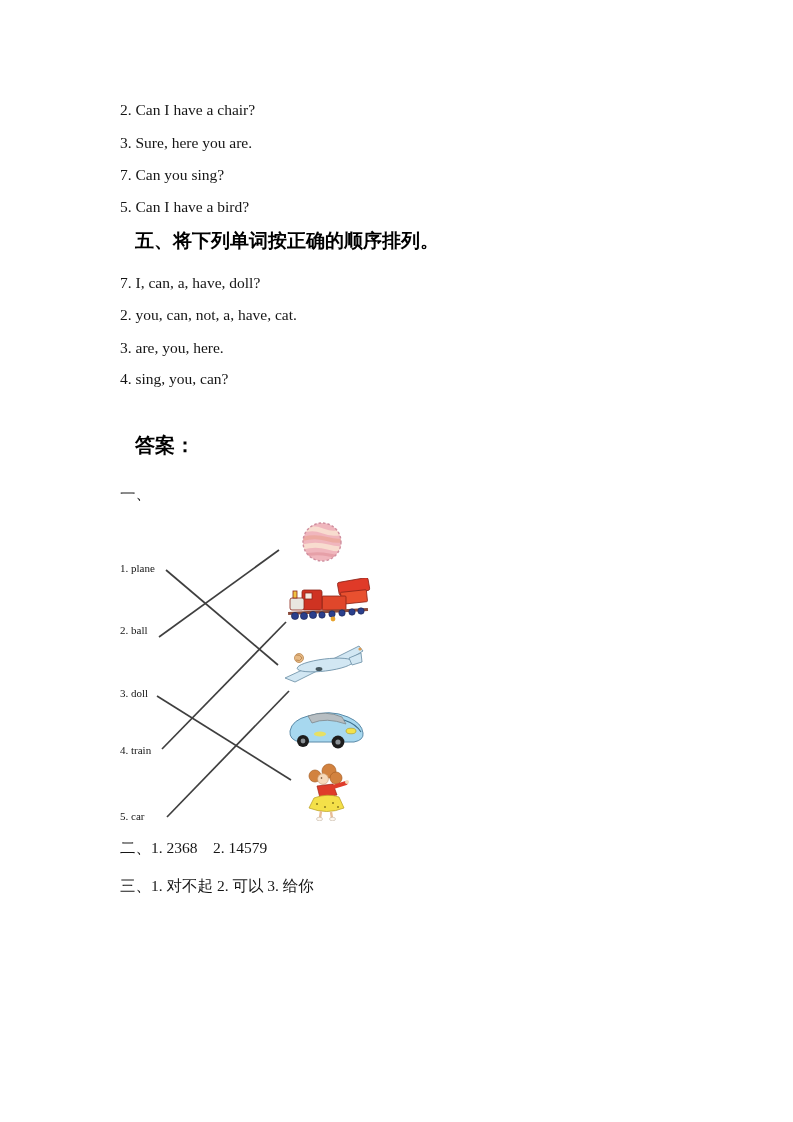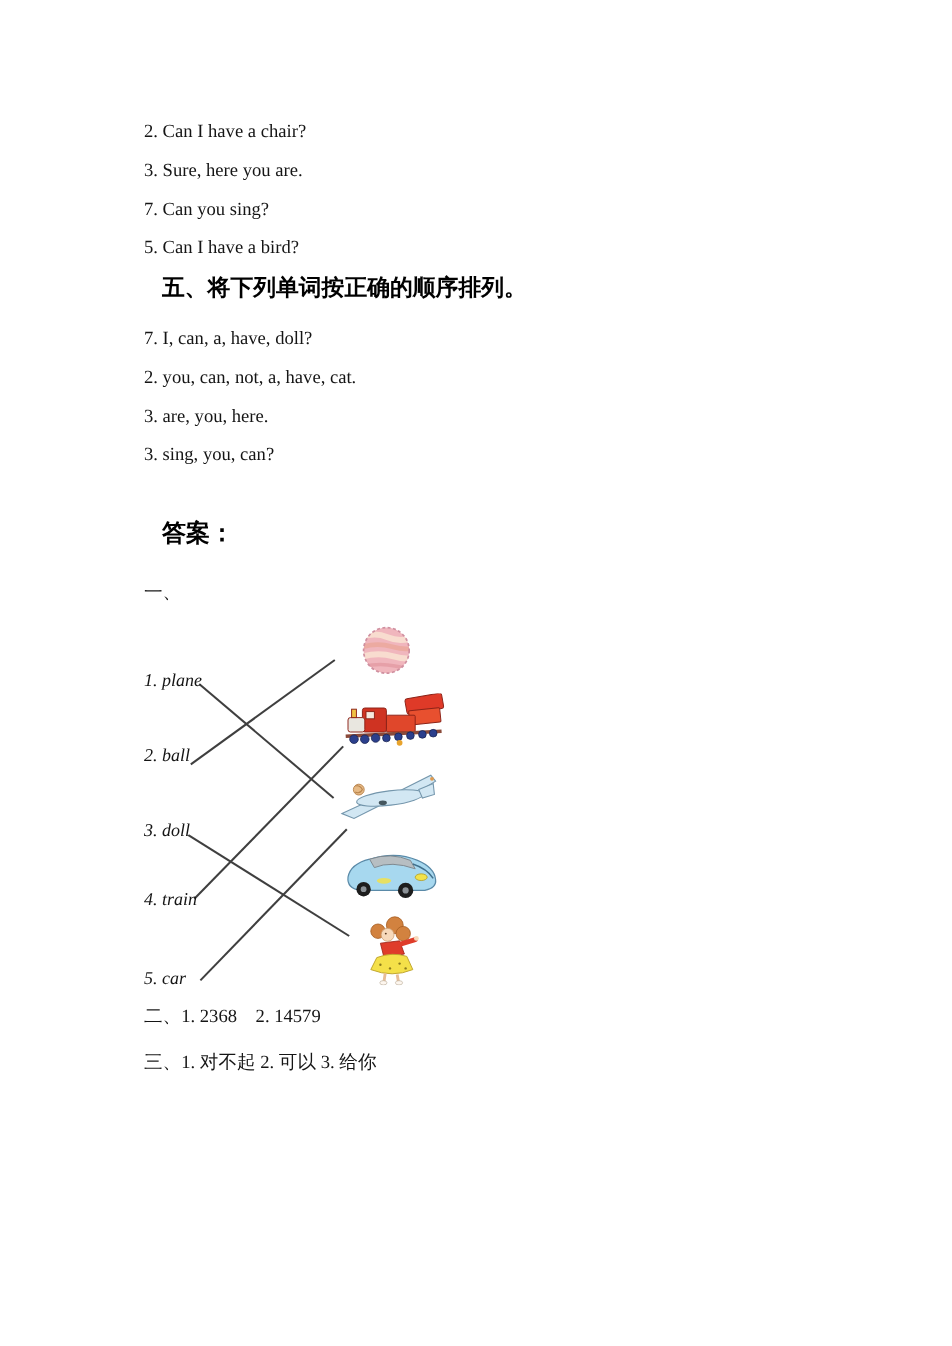--- a/index.html
+++ b/index.html
@@ -32,44 +32,43 @@
   }
   .answers-heading{font-size:20px;}
   .diagram{
     position:absolute;
     left:0;top:510px;
     width:793px;height:332px;
   }
   .mlabel{
     position:absolute;
     left:120px;
-    font-size:15px;
+    font-size:11px;
     line-height:18px;
     white-space:pre;
-    font-style:italic;
   }
   .mimg{position:absolute;}
   .lines-overlay{position:absolute;left:0;top:0;width:793px;height:332px;}
 </style>
 </head>
 <body>
 
 <div class="page">
 
   <div class="tline" style="top:100px">2. Can I have a chair?</div>
   <div class="tline" style="top:133px">3. Sure, here you are.</div>
   <div class="tline" style="top:165px">7. Can you sing?</div>
   <div class="tline" style="top:197px">5. Can I have a bird?</div>
 
   <div class="hline" style="top:228px">五、将下列单词按正确的顺序排列。</div>
 
   <div class="tline" style="top:273px">7. I, can, a, have, doll?</div>
   <div class="tline" style="top:305px">2. you, can, not, a, have, cat.</div>
   <div class="tline" style="top:338px">3. are, you, here.</div>
-  <div class="tline" style="top:369px">3. sing, you, can?</div>
+  <div class="tline" style="top:369px">4. sing, you, can?</div>
 
   <div class="hline answers-heading" style="top:432px">答案：</div>
 
   <div class="tline" style="top:484px">一、</div>
 
   <div class="diagram">
 
     <svg class="lines-overlay" width="793" height="332" viewBox="0 0 793 332">
       <line x1="166" y1="60" x2="278" y2="155" stroke="#3f3f3f" stroke-width="1.7"></line>
       <line x1="159" y1="127" x2="279" y2="40" stroke="#3f3f3f" stroke-width="1.7"></line>

